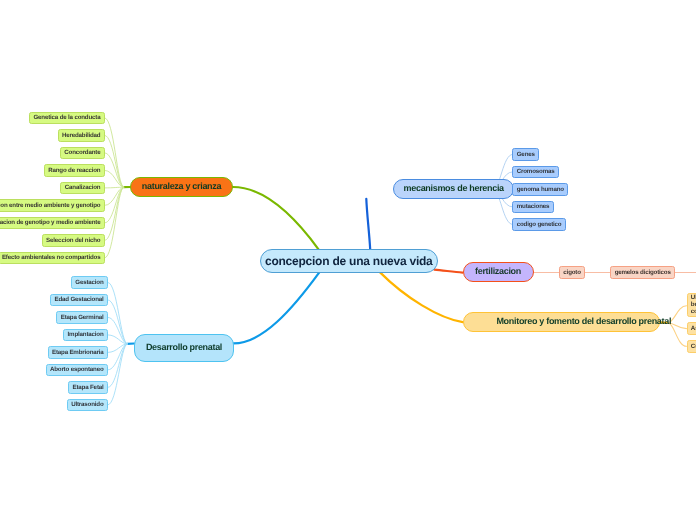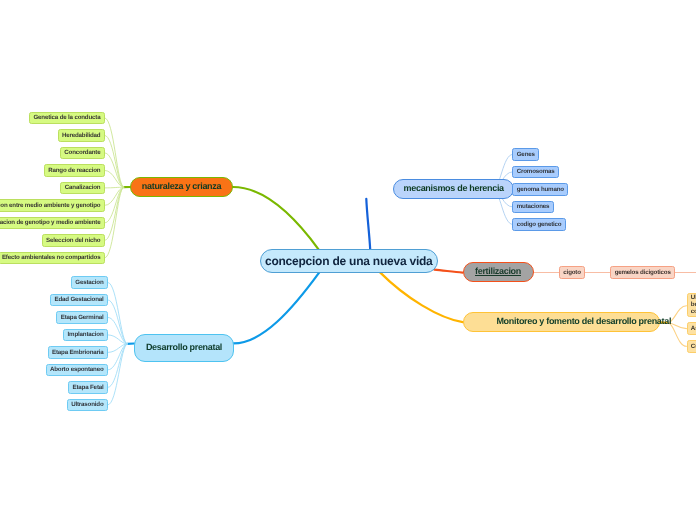--- a/index.html
+++ b/index.html
@@ -14,21 +14,21 @@
   .node .lbl{display:block;position:relative;}
   .root .lbl{top:0.3px;}
   .lvl1 .lbl{top:-0.6px;}
   .leaf .lbl{top:0.7px;}
   .root{border:1.45px solid #4f9fd4;background:#c5e9fc;border-radius:12px;
         color:#10253f;font-size:12px;font-weight:bold;letter-spacing:-0.23px;text-align:right;}
   .lvl1{border-radius:11px;font-size:9px;font-weight:bold;letter-spacing:-0.31px;}
   .lvl1.g{background:#f97316;border:1.4px solid #7ab800;color:#0e3a24;}
   .lvl1.s{background:#bad4fb;border:1.4px solid #4a8ce0;color:#0d3b23;margin-left:28px;}
   .lvl1.b{background:#b4e4fb;border:1.4px solid #4ec3f0;color:#0d3b2a;}
-  .lvl1.o{background:#a3a3a3;border:1.4px solid #f4501a;color:#173a2a;text-decoration:underline;}
+  .lvl1.o{background:#c4b5fd;border:1.4px solid #f4501a;color:#173a2a;}
   .lvl1.y{background:#fdde95;border:1.4px solid #ffc337;color:#15402b;padding-left:45px;}
   .leaf{border-radius:2.4px;font-size:6.2px;font-weight:bold;letter-spacing:-0.18px;
         height:12.5px;padding:0 3.35px;}
   .leaf.g{background:#d6fa82;border:0.7px solid #bbdf5f;color:#3a3a33;}
   .leaf.s{background:#a8ccfd;border:0.8px solid #5b9ae8;color:#33383f;}
   .leaf.b{background:#b4e6fb;border:0.8px solid #6ecbf3;color:#33383f;}
   .leaf.o{background:#f9d5c5;border:0.8px solid #f6a184;color:#3f3530;}
   .leaf.y{background:#fde1a2;border:0.8px solid #fcce69;color:#3f3a30;}
   .leaf.multi{white-space:normal;line-height:6.7px;text-align:left;justify-content:flex-start;}
   .leaf.clip{overflow:hidden;}

